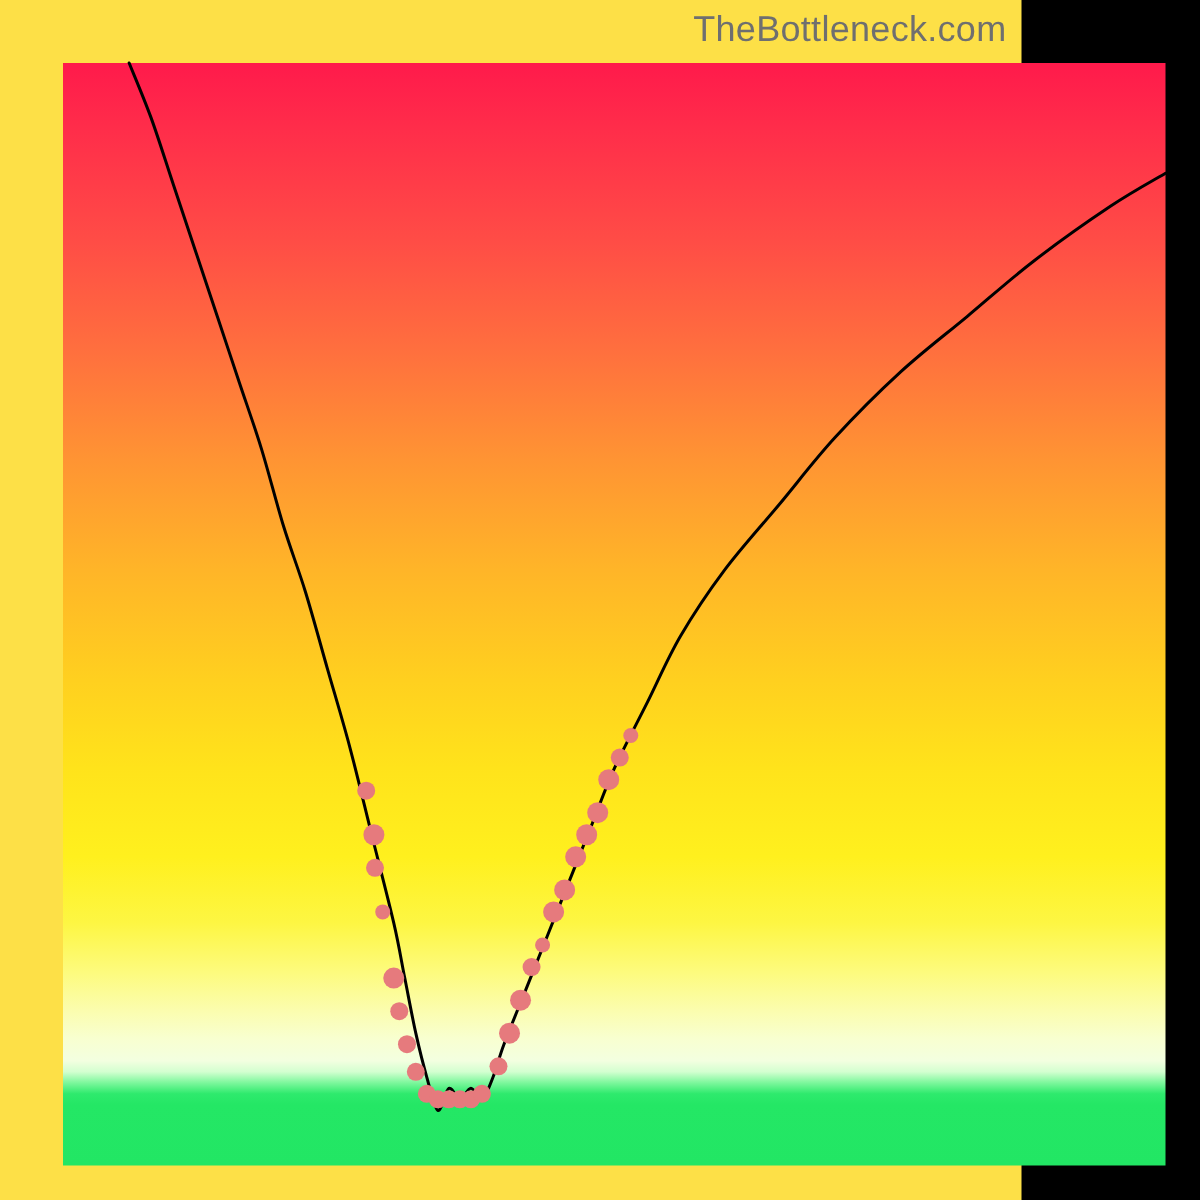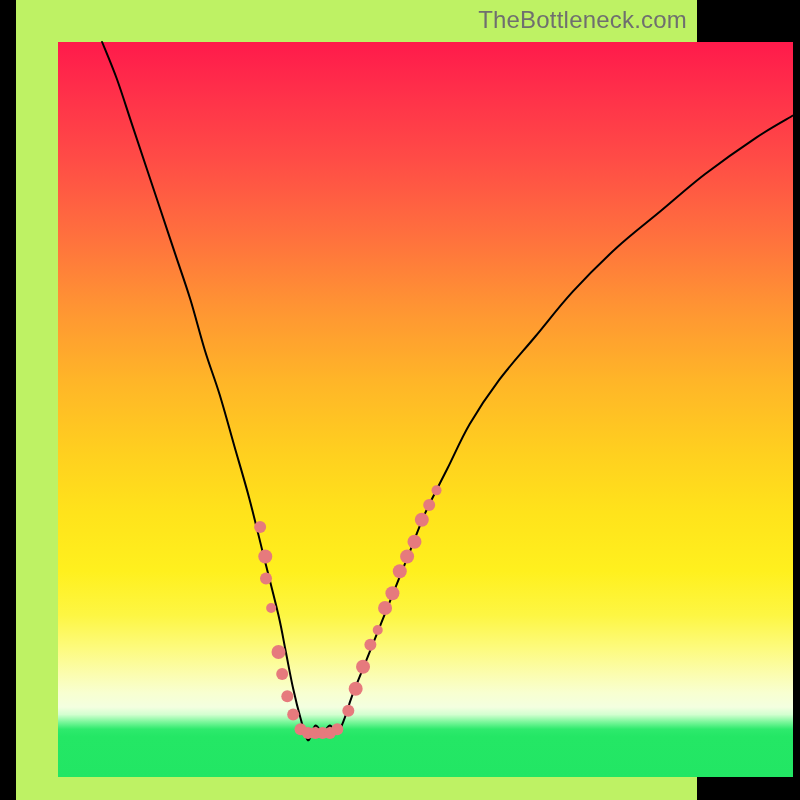--- a/index.html
+++ b/index.html
@@ -10,22 +10,21 @@
     background: #000;
     overflow: hidden;
     font-family: Arial, Helvetica, sans-serif;
   }
   .frame {
     position: absolute;
     left: 0;
     top: 0;
     width: 681px;
     height: 800px;
-    background: #bef264;
-    margin-left: 16px;
+    background: #fde047;
   }
   .plot-area {
     position: absolute;
     left: 42px;
     top: 42px;
     width: 735px;
     height: 735px;
     
     background: linear-gradient(
       to bottom,

